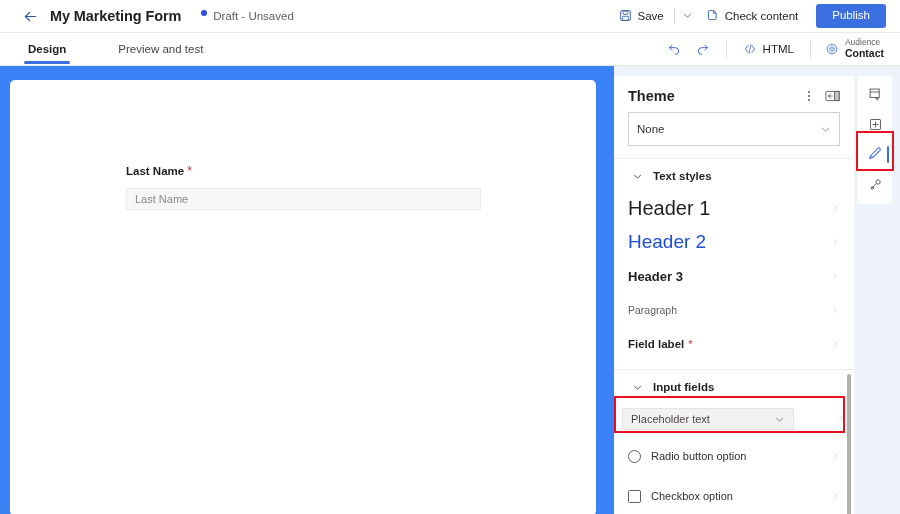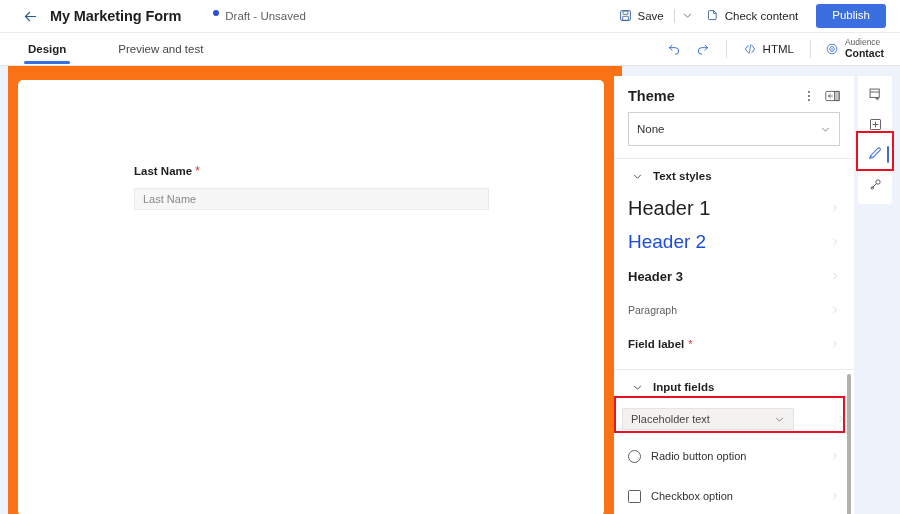--- a/index.html
+++ b/index.html
@@ -42,21 +42,21 @@
   .header-title {
     margin-left: 6px;
     font-size: 14.5px;
     font-weight: bold;
     color: #201f1e;
     letter-spacing: -0.1px;
   }
   .status {
     display: flex;
     align-items: flex-start;
-    margin-left: 32px;
+    margin-left: 20px;
     gap: 6px;
   }
   .status-dot {
     width: 6px; height: 6px;
     border-radius: 50%;
     background: #2b4ce0;
     display: block;
   }
   .status-text {
     font-size: 11.5px;
@@ -181,23 +181,23 @@
     display: flex;
     flex-direction: column;
     line-height: 1.12;
   }
   .aud-top { font-size: 8.5px; color: #605e5c; }
   .aud-bot { font-size: 10.5px; color: #201f1e; font-weight: bold; }
 
   
   .canvas-area {
     position: absolute;
-    left: 8px; top: 66px;
+    left: 0; top: 66px;
     width: 614px; height: 448px;
-    background: #f97316;
+    background: #3b82f6;
     box-sizing: border-box;
     padding: 14px 18px 0 10px;
   }
   .form-card {
     width: 100%;
     height: 436px;
     background: #ffffff;
     border-radius: 5px;
     box-sizing: border-box;
     padding: 84px 0 0 116px;

